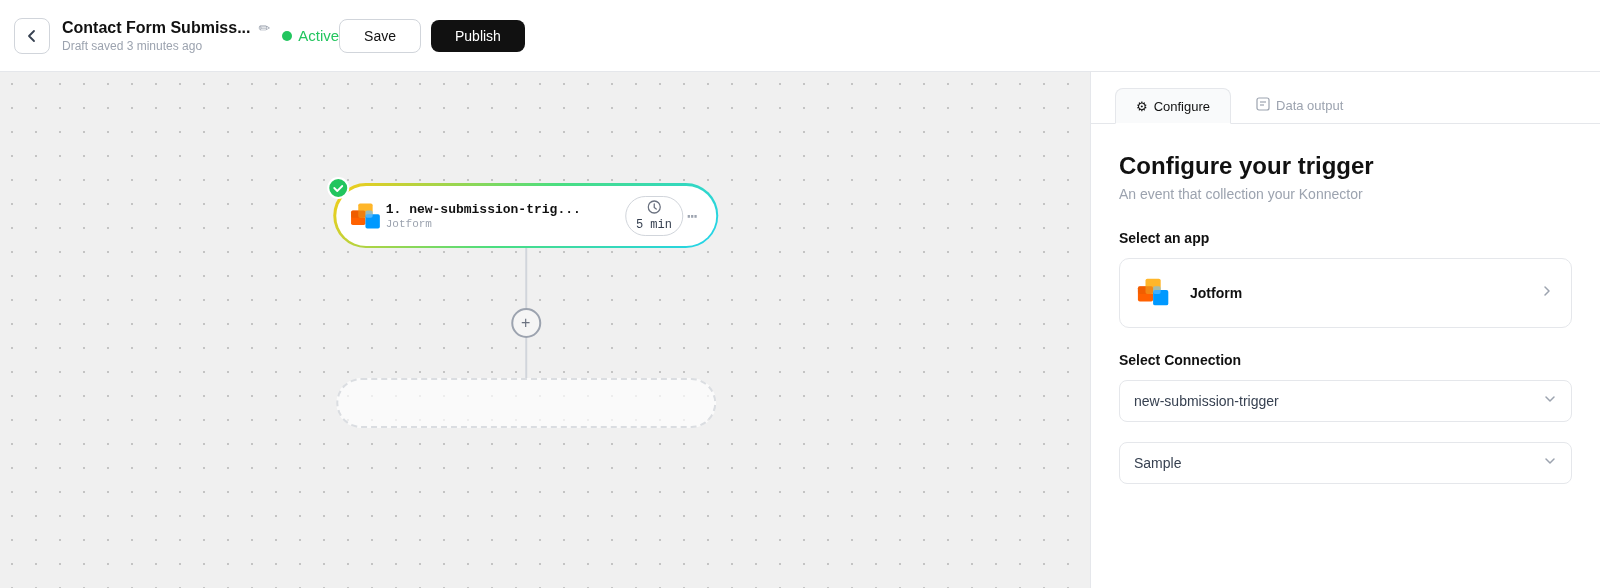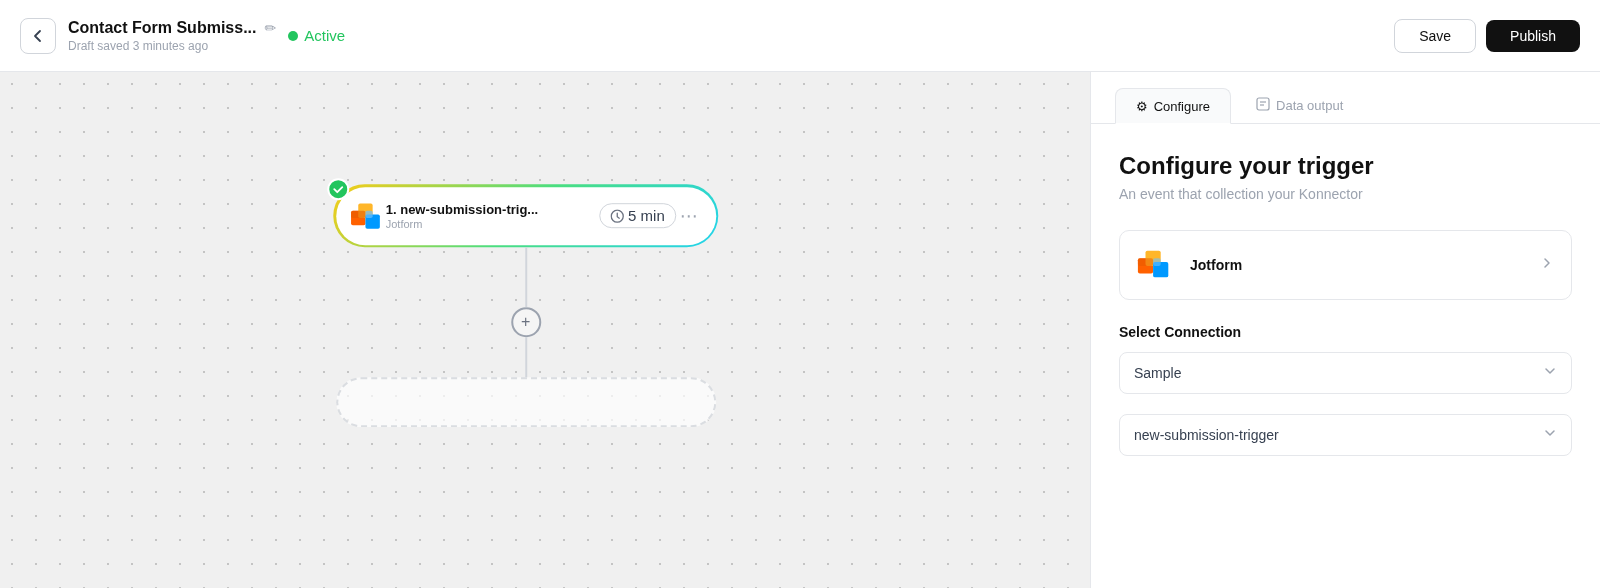--- a/index.html
+++ b/index.html
@@ -1,22 +1,22 @@
 <!DOCTYPE html>
 <html><head>
   <meta charset="utf-8">
   <style>
     * { box-sizing: border-box; margin: 0; padding: 0; }
     body { font-family: -apple-system, BlinkMacSystemFont, 'Segoe UI', sans-serif; background: #f5f5f5; width: 1600px; height: 588px; overflow: hidden; }
 
     
     .header {
-      display: flex; align-items: center; justify-content: space-between;
+      display: flex; align-items: center; 
       background: #fff; border-bottom: 1px solid #e5e7eb;
-      padding: 0 20px; height: 72px; position: relative; z-index: 10;
+      padding: 0 14px; height: 72px; position: relative; z-index: 10;
     }
     .header-left { display: flex; align-items: center; gap: 12px; }
     .back-btn {
       width: 36px; height: 36px; border: 1px solid #d1d5db; border-radius: 8px;
       background: #fff; display: flex; align-items: center; justify-content: center;
       cursor: pointer; flex-shrink: 0;
     }
     .title-area { display: flex; flex-direction: column; }
     .title-row { display: flex; align-items: center; gap: 8px; }
     .page-title { font-size: 16px; font-weight: 600; color: #111; }
@@ -47,40 +47,40 @@
     
     .node-container { position: absolute; top: 50%; left: 50%; transform: translate(-55%, -60%); }
     .node-gradient-border {
       position: relative;
       border-radius: 52px;
       padding: 2.5px;
       background: linear-gradient(135deg, #facc15, #4ade80, #22d3ee);
     }
     .node-inner {
       background: #fff; border-radius: 50px; padding: 10px 14px 10px 12px;
-      display: flex; align-items: center; gap: 0; min-width: 380px;
+      display: flex; align-items: center; gap: 0; min-width: 380px; font-family: Liberation Mono, monospace;
     }
     .check-badge {
       position: absolute; top: -6px; left: -6px;
       width: 22px; height: 22px; background: #22c55e; border-radius: 50%;
       display: flex; align-items: center; justify-content: center; z-index: 2;
       border: 2px solid #fff;
     }
     .check-badge svg { width: 12px; height: 12px; }
     .jotform-logo {
       width: 38px; height: 38px; flex-shrink: 0; position: relative;
       display: flex; align-items: center; justify-content: center;
     }
     .jotform-logo svg { width: 36px; height: 36px; }
     .node-text { flex: 1; }
     .node-title { font-size: 13px; font-weight: 600; color: #111; }
     .node-subtitle { font-size: 11px; color: #9ca3af; margin-top: 1px; }
     .timer-badge {
       display: flex; align-items: center; gap: 4px; border: 1px solid #d1d5db;
-      border-radius: 20px; padding: 3px 10px; font-size: 15px; color: #374151;
+      border-radius: 20px; padding: 3px 10px; font-size: 12px; color: #374151; flex-direction: column;
     }
     .more-btn { color: #9ca3af; font-size: 18px; cursor: pointer; padding: 2px 4px; }
 
     
     .connector-line {
       width: 2px; height: 60px; background: #d1d5db;
       margin: 0 auto; position: relative;
     }
     .add-btn {
       width: 30px; height: 30px; border-radius: 50%; border: 2px solid #9ca3af;
@@ -236,20 +236,21 @@
             </svg>
         </span>
         <span>Data output</span>
       </div>
     </div>
 
     <div class="panel-content">
       <div class="configure-title">Configure your trigger</div>
       <div class="configure-subtitle">An event that collection your Konnector</div>
 
+      <div class="section-label">Select an app</div>
       <div class="app-card">
         <div class="app-card-logo">
           <svg viewBox="0 0 40 40" fill="none" xmlns="http://www.w3.org/2000/svg">
             <rect x="2" y="14" width="16" height="16" rx="2" fill="#FF6100"></rect>
             <rect x="10" y="6" width="16" height="16" rx="2" fill="#FFB629"></rect>
             <rect x="18" y="18" width="16" height="16" rx="2" fill="#0099FF"></rect>
             <rect x="2" y="14" width="16" height="8" rx="2" fill="#E55A00" opacity="0.5"></rect>
             <rect x="18" y="14" width="8" height="8" rx="2" fill="#6BBFFF" opacity="0.6"></rect>
           </svg>
         </div>
@@ -257,36 +258,36 @@
           <div class="app-card-name">Jotform</div>
         </div>
         <div class="app-card-chevron">
           <svg width="16" height="16" viewBox="0 0 16 16" fill="none">
               <path d="M6 4l4 4-4 4" stroke="#9ca3af" stroke-width="1.5" stroke-linecap="round" stroke-linejoin="round"></path>
             </svg>
         </div>
       </div>
 
       <div class="section-label">Select Connection</div>
+      <div class="select-wrapper" style="margin-top: 8px;">
+        <select>
+          <option>new-submission-trigger</option>
+        </select>
+        <span class="select-chevron">
+          <svg width="16" height="16" viewBox="0 0 16 16" fill="none">
+              <path d="M4 6l4 4 4-4" stroke="#9ca3af" stroke-width="1.5" stroke-linecap="round" stroke-linejoin="round"></path>
+            </svg>
+        </span>
+      </div>
+
       <div class="select-wrapper">
         <select>
           <option>Sample</option>
         </select>
         <span class="select-chevron">
           <svg width="16" height="16" viewBox="0 0 16 16" fill="none">
               <path d="M4 6l4 4 4-4" stroke="#9ca3af" stroke-width="1.5" stroke-linecap="round" stroke-linejoin="round"></path>
             </svg>
         </span>
       </div>
-
-      <div class="select-wrapper" style="margin-top: 8px;">
-        <select>
-          <option>new-submission-trigger</option>
-        </select>
-        <span class="select-chevron">
-          <svg width="16" height="16" viewBox="0 0 16 16" fill="none">
-              <path d="M4 6l4 4 4-4" stroke="#9ca3af" stroke-width="1.5" stroke-linecap="round" stroke-linejoin="round"></path>
-            </svg>
-        </span>
-      </div>
     </div>
   </div>
 </div>
 
 </body></html>

